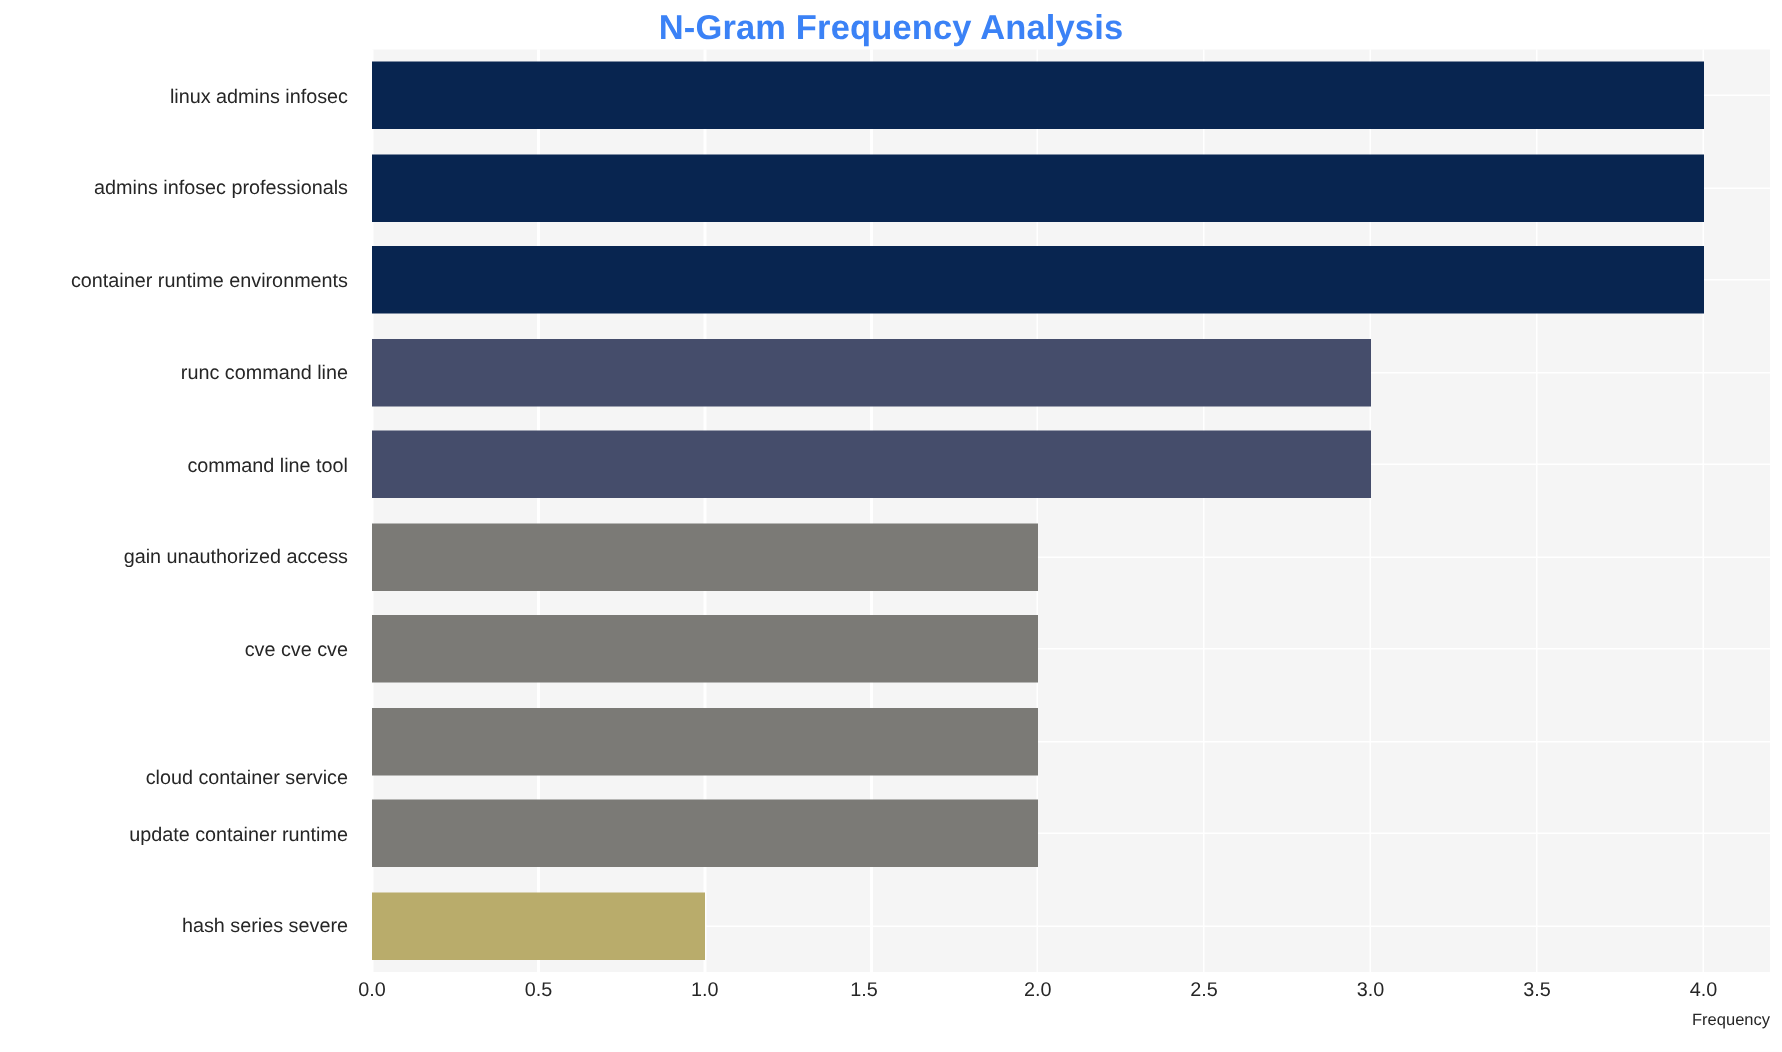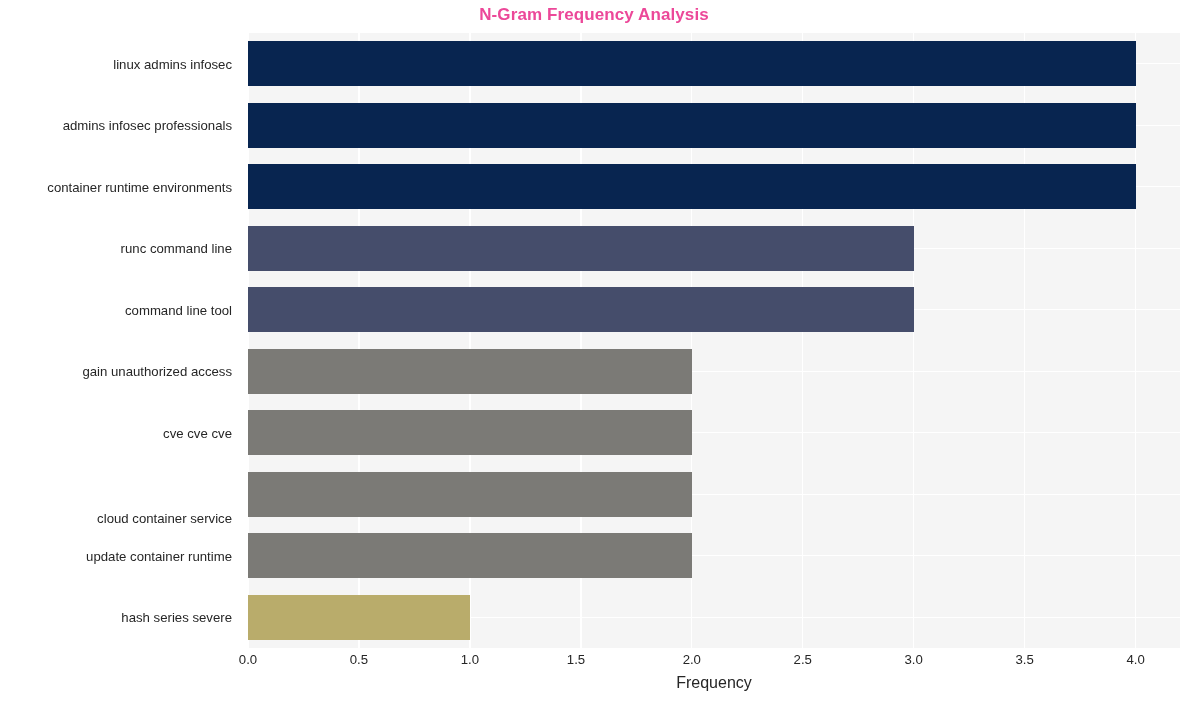--- a/index.html
+++ b/index.html
@@ -23,23 +23,23 @@
     background: #ffffff;
   }
 
   
   #chart-title {
     position: absolute;
     left: 0;
     top: 5px;
     width: 1188px;
     text-align: center;
-    font-size: 17px;
+    font-size: 23px;
     font-weight: bold;
-    color: #ec4899;
+    color: #3b82f6;
     letter-spacing: 0.1px;
   }
 
   
   #plot-area {
     position: absolute;
     left: 248px;
     top: 33px;
     width: 932px;
     height: 615px;
@@ -106,22 +106,22 @@
     color: #262626;
     transform: translateX(-50%);
     white-space: nowrap;
   }
 
   #xaxis-title {
     position: absolute;
     left: 248px;
     top: 674px;
     width: 932px;
-    text-align: center;
-    font-size: 16px;
+    text-align: right;
+    font-size: 11px;
     color: #262626;
   }
 </style>
 </head>
 <body>
 
 <div id="figure">
 
   <div id="chart-title">N-Gram Frequency Analysis</div>
 

